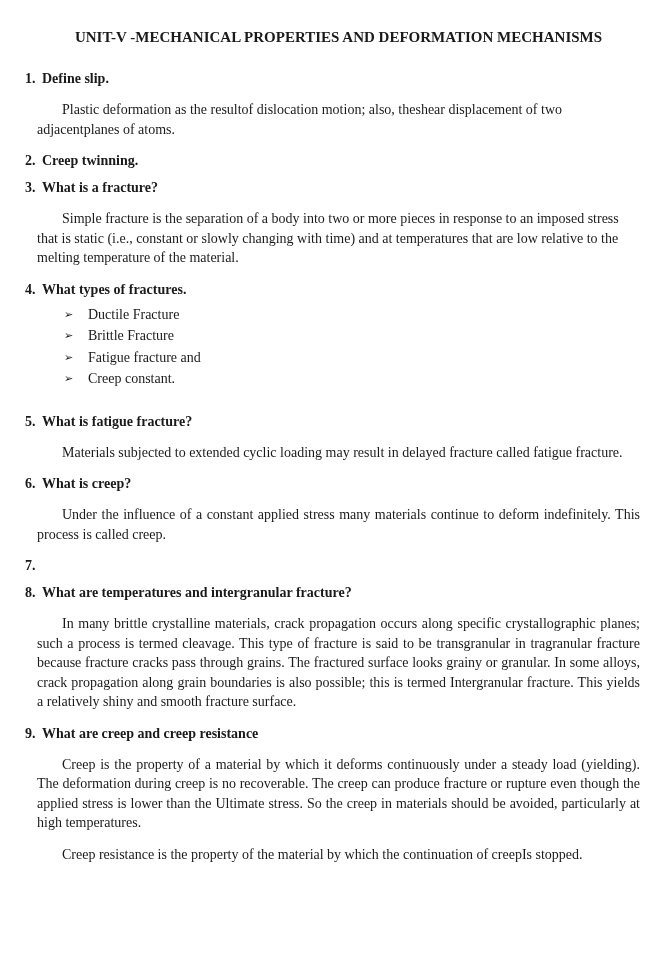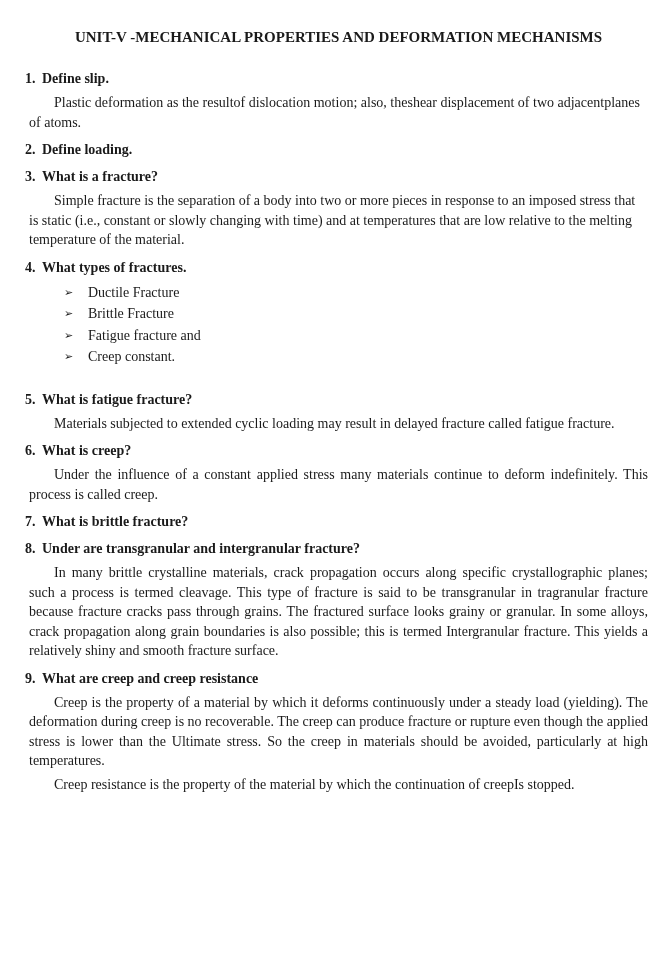--- a/index.html
+++ b/index.html
@@ -45,21 +45,21 @@
     font-weight: bold;
     font-size: 14px;
     line-height: 19px;
     margin: 0 0 5px 0;
   }
   .qa-num {
     flex: none;
     width: 17px;
   }
   .answer {
-    margin: 4px;
+    margin: 12px;
     font-size: 14px;
     line-height: 19.5px;
     text-indent: 25px;
   }
   .answer.justify {
     text-align: justify;
   }
   .bullets {
     list-style: none;
     margin: 2px 0 0 0;
@@ -88,21 +88,21 @@
       <div class="qa">
         <div class="qa-head">
           <span class="qa-num">1.</span>
           <span class="qa-title">Define slip.</span>
         </div>
         <p class="answer">Plastic deformation as the resultof dislocation motion; also, theshear displacement of two adjacentplanes of atoms.</p>
       </div>
       <div class="qa">
         <div class="qa-head">
           <span class="qa-num">2.</span>
-          <span class="qa-title">Define loading.</span>
+          <span class="qa-title">Creep twinning.</span>
         </div>
       </div>
       <div class="qa">
         <div class="qa-head">
           <span class="qa-num">3.</span>
           <span class="qa-title">What is a fracture?</span>
         </div>
         <p class="answer">Simple fracture is the separation of a body into two or more pieces in response to an imposed stress that is static (i.e., constant or slowly changing with time) and at temperatures that are low relative to the melting temperature of the material.</p>
       </div>
       <div class="qa extra-space">
@@ -139,27 +139,26 @@
       <div class="qa">
         <div class="qa-head">
           <span class="qa-num">6.</span>
           <span class="qa-title">What is creep?</span>
         </div>
         <p class="answer justify">Under the influence of a constant applied stress many materials continue to deform indefinitely. This process is called creep.</p>
       </div>
       <div class="qa">
         <div class="qa-head">
           <span class="qa-num">7.</span>
-          <span class="qa-title">What is brittle fracture?</span>
         </div>
       </div>
       <div class="qa">
         <div class="qa-head">
           <span class="qa-num">8.</span>
-          <span class="qa-title">Under are transgranular and intergranular fracture?</span>
+          <span class="qa-title">What are temperatures and intergranular fracture?</span>
         </div>
         <p class="answer justify">In many brittle crystalline materials, crack propagation occurs along specific crystallographic planes; such a process is termed cleavage. This type of fracture is said to be transgranular in tragranular fracture because fracture cracks pass through grains. The fractured surface looks grainy or granular. In some alloys, crack propagation along grain boundaries is also possible; this is termed Intergranular fracture. This yields a relatively shiny and smooth fracture surface.</p>
       </div>
       <div class="qa">
         <div class="qa-head">
           <span class="qa-num">9.</span>
           <span class="qa-title">What are creep and creep resistance</span>
         </div>
         <p class="answer justify">Creep is the property of a material by which it deforms continuously under a steady load (yielding). The deformation during creep is no recoverable. The creep can produce fracture or rupture even though the applied stress is lower than the Ultimate stress. So the creep in materials should be avoided, particularly at high temperatures.</p>
         <p class="answer justify">Creep resistance is the property of the material by which the continuation of creepIs stopped.</p>

